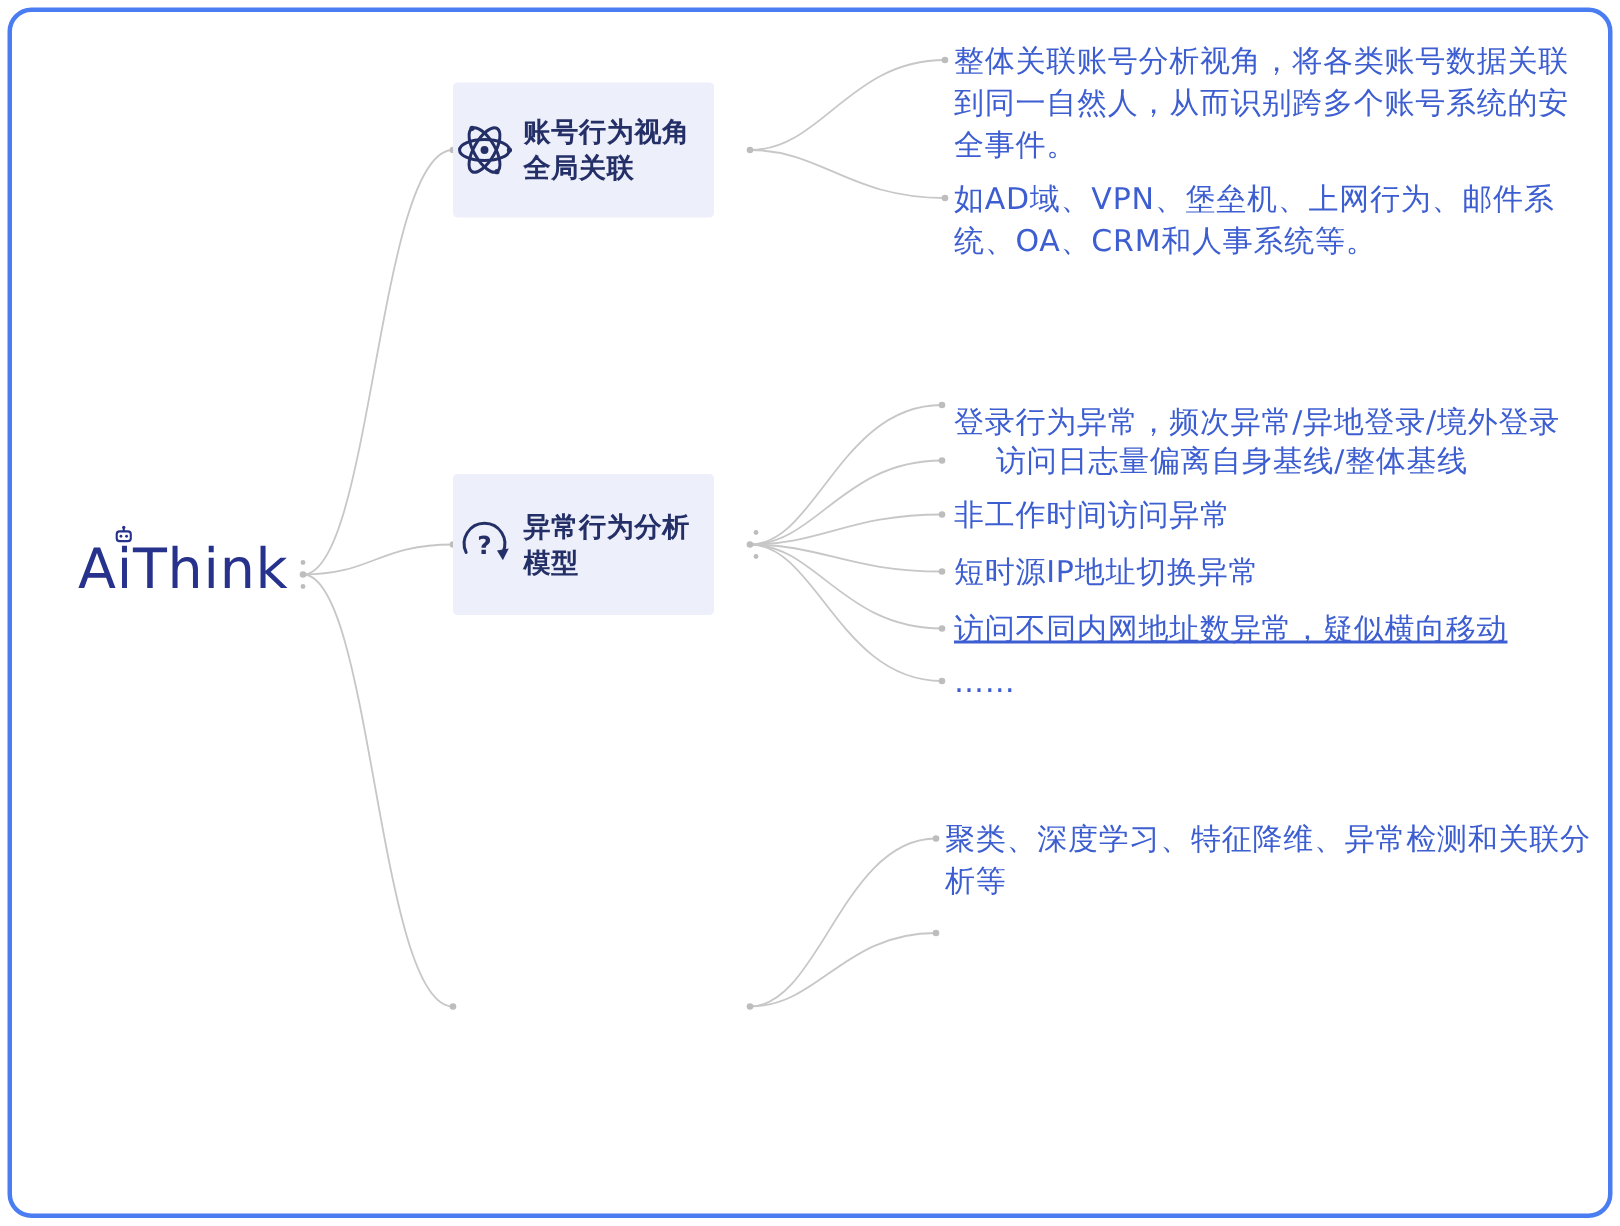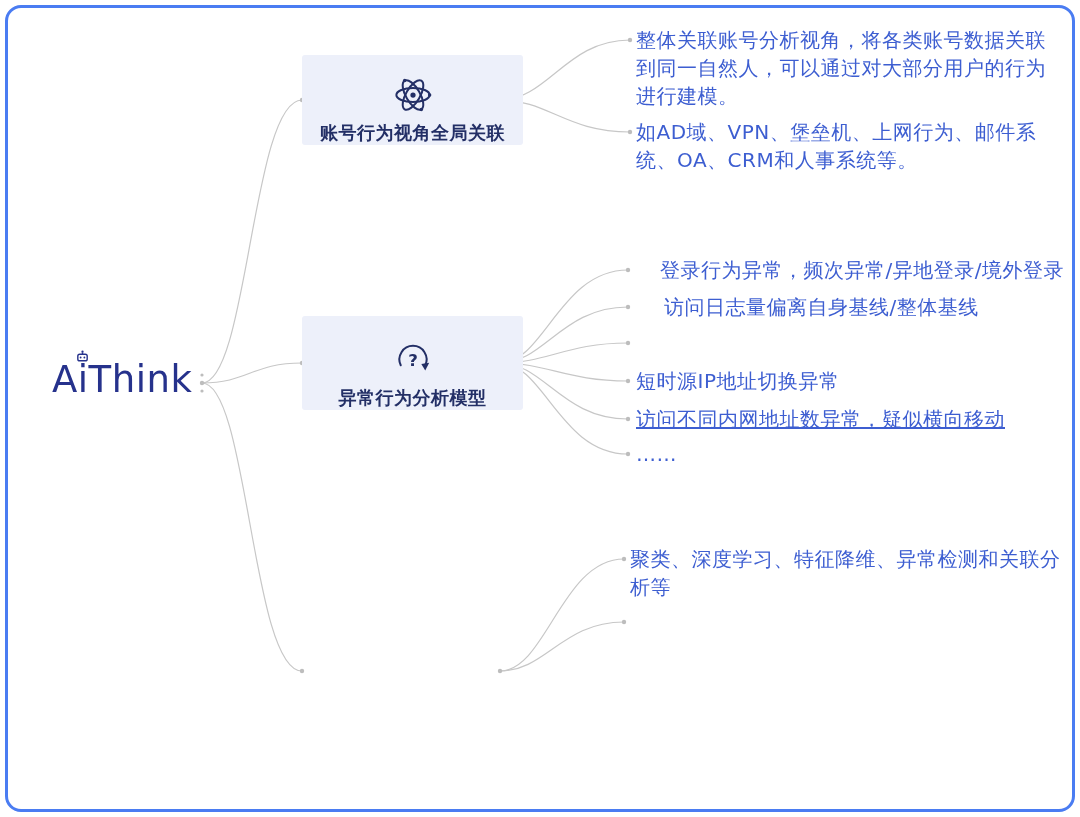--- a/index.html
+++ b/index.html
@@ -27,25 +27,25 @@
     position:absolute; left:52px; top:358px;
     font-size:37px; font-weight:400;
     color:var(--root_text,#26328c);
     letter-spacing:0.5px;
     white-space:nowrap;
   }
   .root-i { position:relative; display:inline-block; }
   .root-i svg { position:absolute; left:-3px; top:-8px; }
 
   .node {
-    position:absolute; left:302px; width:221px;
+    position:absolute; left:302px; width:174px;
     background:var(--node_bg,#edf0fa);
     border-radius:3px;
-    display:flex; flex-direction:column;
-    align-items:center; justify-content:flex-end;
+    display:flex; 
+    align-items:center; justify-content:flex-start;
     gap:5px;
   }
   .node-icon { color:var(--node_text,#232f66); line-height:0; }
   .node-title {
     font-weight:bold; font-size:18px;
     color:var(--node_text,#232f66);
     letter-spacing:0.5px;
   }
 
   .leaf {
@@ -141,24 +141,25 @@
           <path d="M10,30 A15.5,15.5 0 1 1 38,30"></path>
         </g>
         <polygon points="33.5,28.5 42.5,27 38,36" fill="currentColor"></polygon>
         <text x="24" y="31" text-anchor="middle" font-size="19" font-weight="bold" fill="currentColor">?</text>
       </svg>
     </span>
     <span class="node-title">异常行为分析模型</span>
   </div>
 
 
-  <div class="leaf" style="left:636px; top:26px; width:428px;">整体关联账号分析视角，将各类账号数据关联到同一自然人，可以通过对大部分用户的行为进行建模。</div>
+  <div class="leaf" style="left:636px; top:26px; width:428px;">整体关联账号分析视角，将各类账号数据关联到同一自然人，从而识别跨多个账号系统的安全事件。</div>
   <div class="leaf" style="left:636px; top:118px; width:428px;">如AD域、VPN、堡垒机、上网行为、邮件系统、OA、CRM和人事系统等。</div>
 
-  <div class="leaf single" style="left:636px; top:255px;margin-left:24px;">登录行为异常，频次异常/异地登录/境外登录</div>
+  <div class="leaf single" style="left:636px; top:266px;">登录行为异常，频次异常/异地登录/境外登录</div>
   <div class="leaf single" style="left:664px; top:292px;text-align:center;">访问日志量偏离自身基线/整体基线</div>
+  <div class="leaf single" style="left:636px; top:328px;">非工作时间访问异常</div>
   <div class="leaf single" style="left:636px; top:366px;">短时源IP地址切换异常</div>
   <div class="leaf single" style="left:636px; top:404px;text-decoration:underline;">访问不同内网地址数异常，疑似横向移动</div>
   <div class="leaf single" style="left:636px; top:439px;">……</div>
 
   <div class="leaf" style="left:630px; top:545px; width:432px;">聚类、深度学习、特征降维、异常检测和关联分析等</div>
 
 </div>
 
 </body></html>

